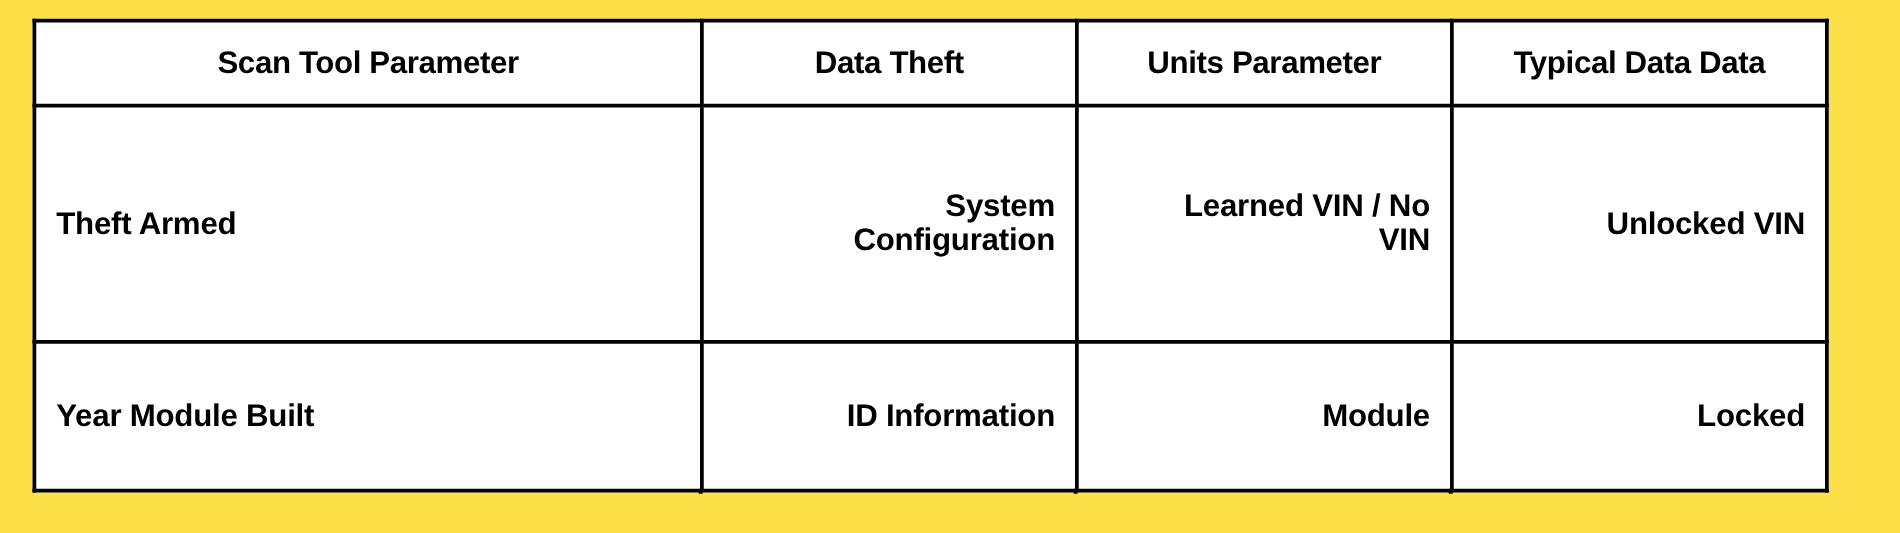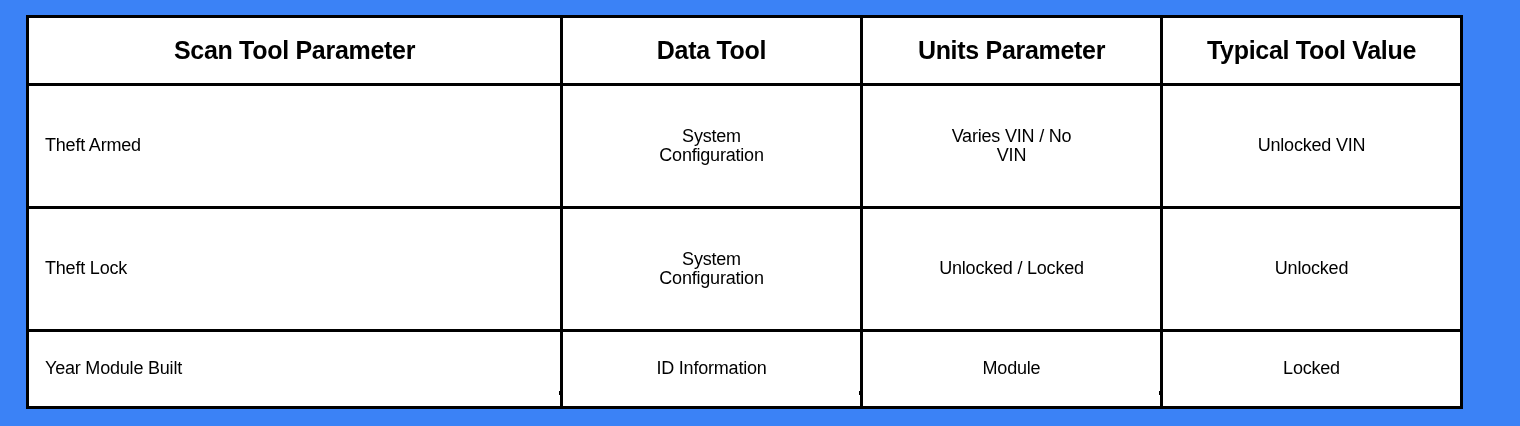--- a/index.html
+++ b/index.html
@@ -12,43 +12,43 @@
     height: 426px;
     overflow: hidden;
     font-family: "Liberation Sans", "DejaVu Sans", sans-serif;
     color: #000000;
   }
 
   #page {
     position: relative;
     width: 1520px;
     height: 426px;
-    background: #3b82f6;
+    background: #fde047;
   }
 
   
   #param-table {
     position: absolute;
     left: 26px;
     top: 15px;
     width: 1434px;
     height: 379px;
     border-collapse: collapse;
     table-layout: fixed;
     background: #ffffff;
   }
 
   #param-table td,
   #param-table th {
     border: 3px solid #000000;
     background: #ffffff;
     padding: 0 16px;
     vertical-align: middle;
-    font-weight: normal;
-    font-size: 18px;
+    font-weight: bold;
+    font-size: 25px;
     line-height: 1.08;
     letter-spacing: -0.2px;
     color: #000000;
   }
 
   
   col.c1 { width: 534px; }
   col.c2 { width: 300px; }
   col.c3 { width: 300px; }
   col.c4 { width: 300px; }
@@ -65,21 +65,21 @@
 
   
   tr.data-row td { height: 120px; }
   tr.data-row.short td { height: 74px; }
 
   td.col-param {
     text-align: left;
     padding-left: 18px;
   }
   td.col-center {
-    text-align: center;
+    text-align: right;
   }
 
   
   .wrap-loose { line-height: 1.42; }
   .wrap-tight { line-height: 1.28; }
 
   .nowrapcell { white-space: nowrap; }
 
   
   .rule-tick {
@@ -102,50 +102,41 @@
     <colgroup>
       <col class="c1">
       <col class="c2">
       <col class="c3">
       <col class="c4">
     </colgroup>
 
     <thead>
       <tr>
         <th>Scan Tool Parameter</th>
-        <th>Data Tool</th>
+        <th>Data Theft</th>
         <th>Units Parameter</th>
-        <th>Typical Tool Value</th>
+        <th>Typical Data Data</th>
       </tr>
     </thead>
 
     <tbody>
 
       <tr class="data-row">
         <td class="col-param">Theft Armed</td>
         <td class="col-center wrap-loose">
           <span>System</span><br>
           <span>Configuration</span>
         </td>
         <td class="col-center wrap-tight">
-          <span>Varies VIN / No</span><br>
+          <span>Learned VIN / No</span><br>
           <span>VIN</span>
         </td>
         <td class="col-center">Unlocked VIN</td>
       </tr>
 
-      <tr class="data-row">
-        <td class="col-param">Theft Lock</td>
-        <td class="col-center wrap-loose">
-          <span>System</span><br>
-          <span>Configuration</span>
-        </td>
-        <td class="col-center nowrapcell">Unlocked / Locked</td>
-        <td class="col-center">Unlocked</td>
-      </tr>
 
       <tr class="data-row short">
         <td class="col-param">Year Module Built</td>
         <td class="col-center">ID Information</td>
         <td class="col-center">Module</td>
         <td class="col-center">Locked</td>
       </tr>
 
     </tbody>
   </table>

